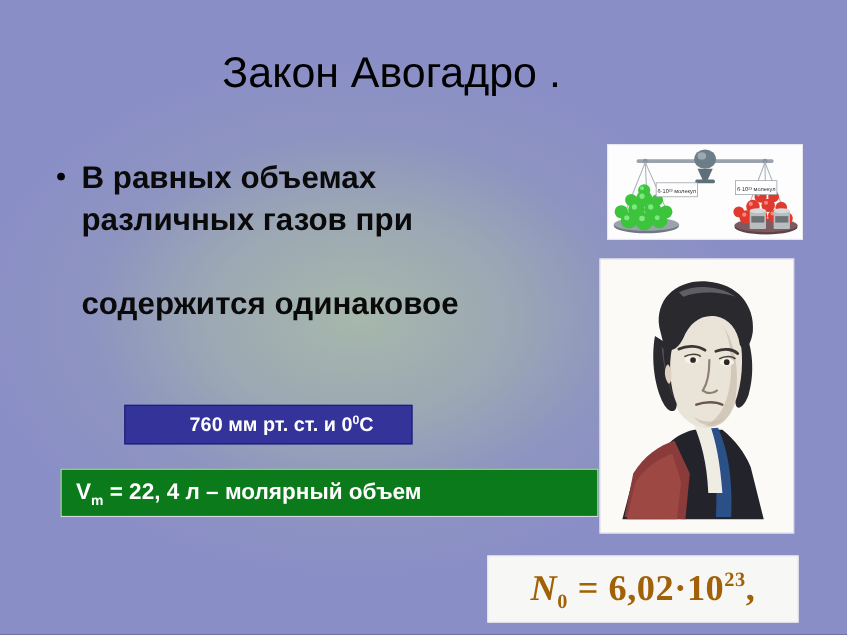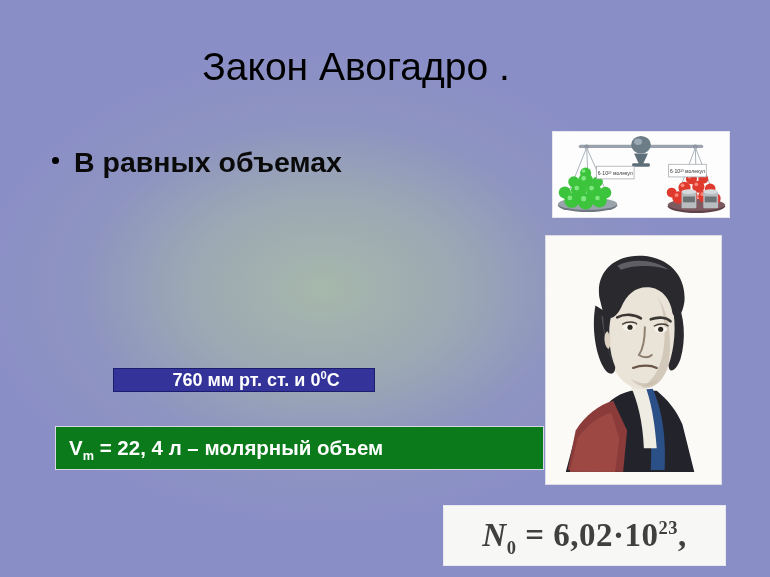--- a/index.html
+++ b/index.html
@@ -64,21 +64,21 @@
     display: block;
     margin-top: 11px;
   }
 
   
   .blue-box {
     position: absolute;
     left: 113px;
     top: 368px;
     width: 262px;
-    height: 24px;
+    height: 36px;
     background: #333399;
     border: 1px solid #1c1c6e;
     box-sizing: border-box;
     display: flex;
     align-items: center;
     justify-content: center;
     padding-left: 24px;
   }
   .blue-box .txt {
     font-size: 18px;
@@ -158,21 +158,21 @@
     box-sizing: border-box;
     display: flex;
     align-items: center;
     justify-content: center;
   }
   .formula-txt {
     font-family: "Liberation Serif", serif;
     font-style: italic;
     font-weight: bold;
     font-size: 33px;
-    color: #404040;
+    color: #a16207;
     white-space: nowrap;
     line-height: 1;
     letter-spacing: 0.5px;
     text-align: right;
   }
   .formula-txt .up {
     font-size: 0.56em;
     vertical-align: super;
     line-height: 0;
     font-style: normal;
@@ -190,22 +190,23 @@
 
 <div class="slide">
 
   <div class="title">Закон Авогадро .</div>
 
   <div class="body-block">
     <div class="bullet-row">
       <span class="bullet-dot"></span>
       <p class="body-text">
         <span>В равных объемах</span><br>
+        <span>различных газов при</span><br>
         <br>
-        <br>
+        <span>содержится одинаковое</span>
       </p>
     </div>
   </div>
 
   <div class="blue-box">
     <span class="txt"><span>760</span>&nbsp;<span>мм рт. ст. и</span>&nbsp;<span>0</span><span class="sup">0</span><span>C</span></span>
   </div>
 
   <div class="green-box">
     <span class="txt"><span>V</span><span class="sub">m</span>&nbsp;<span>= 22, 4 л – молярный объем</span></span>

